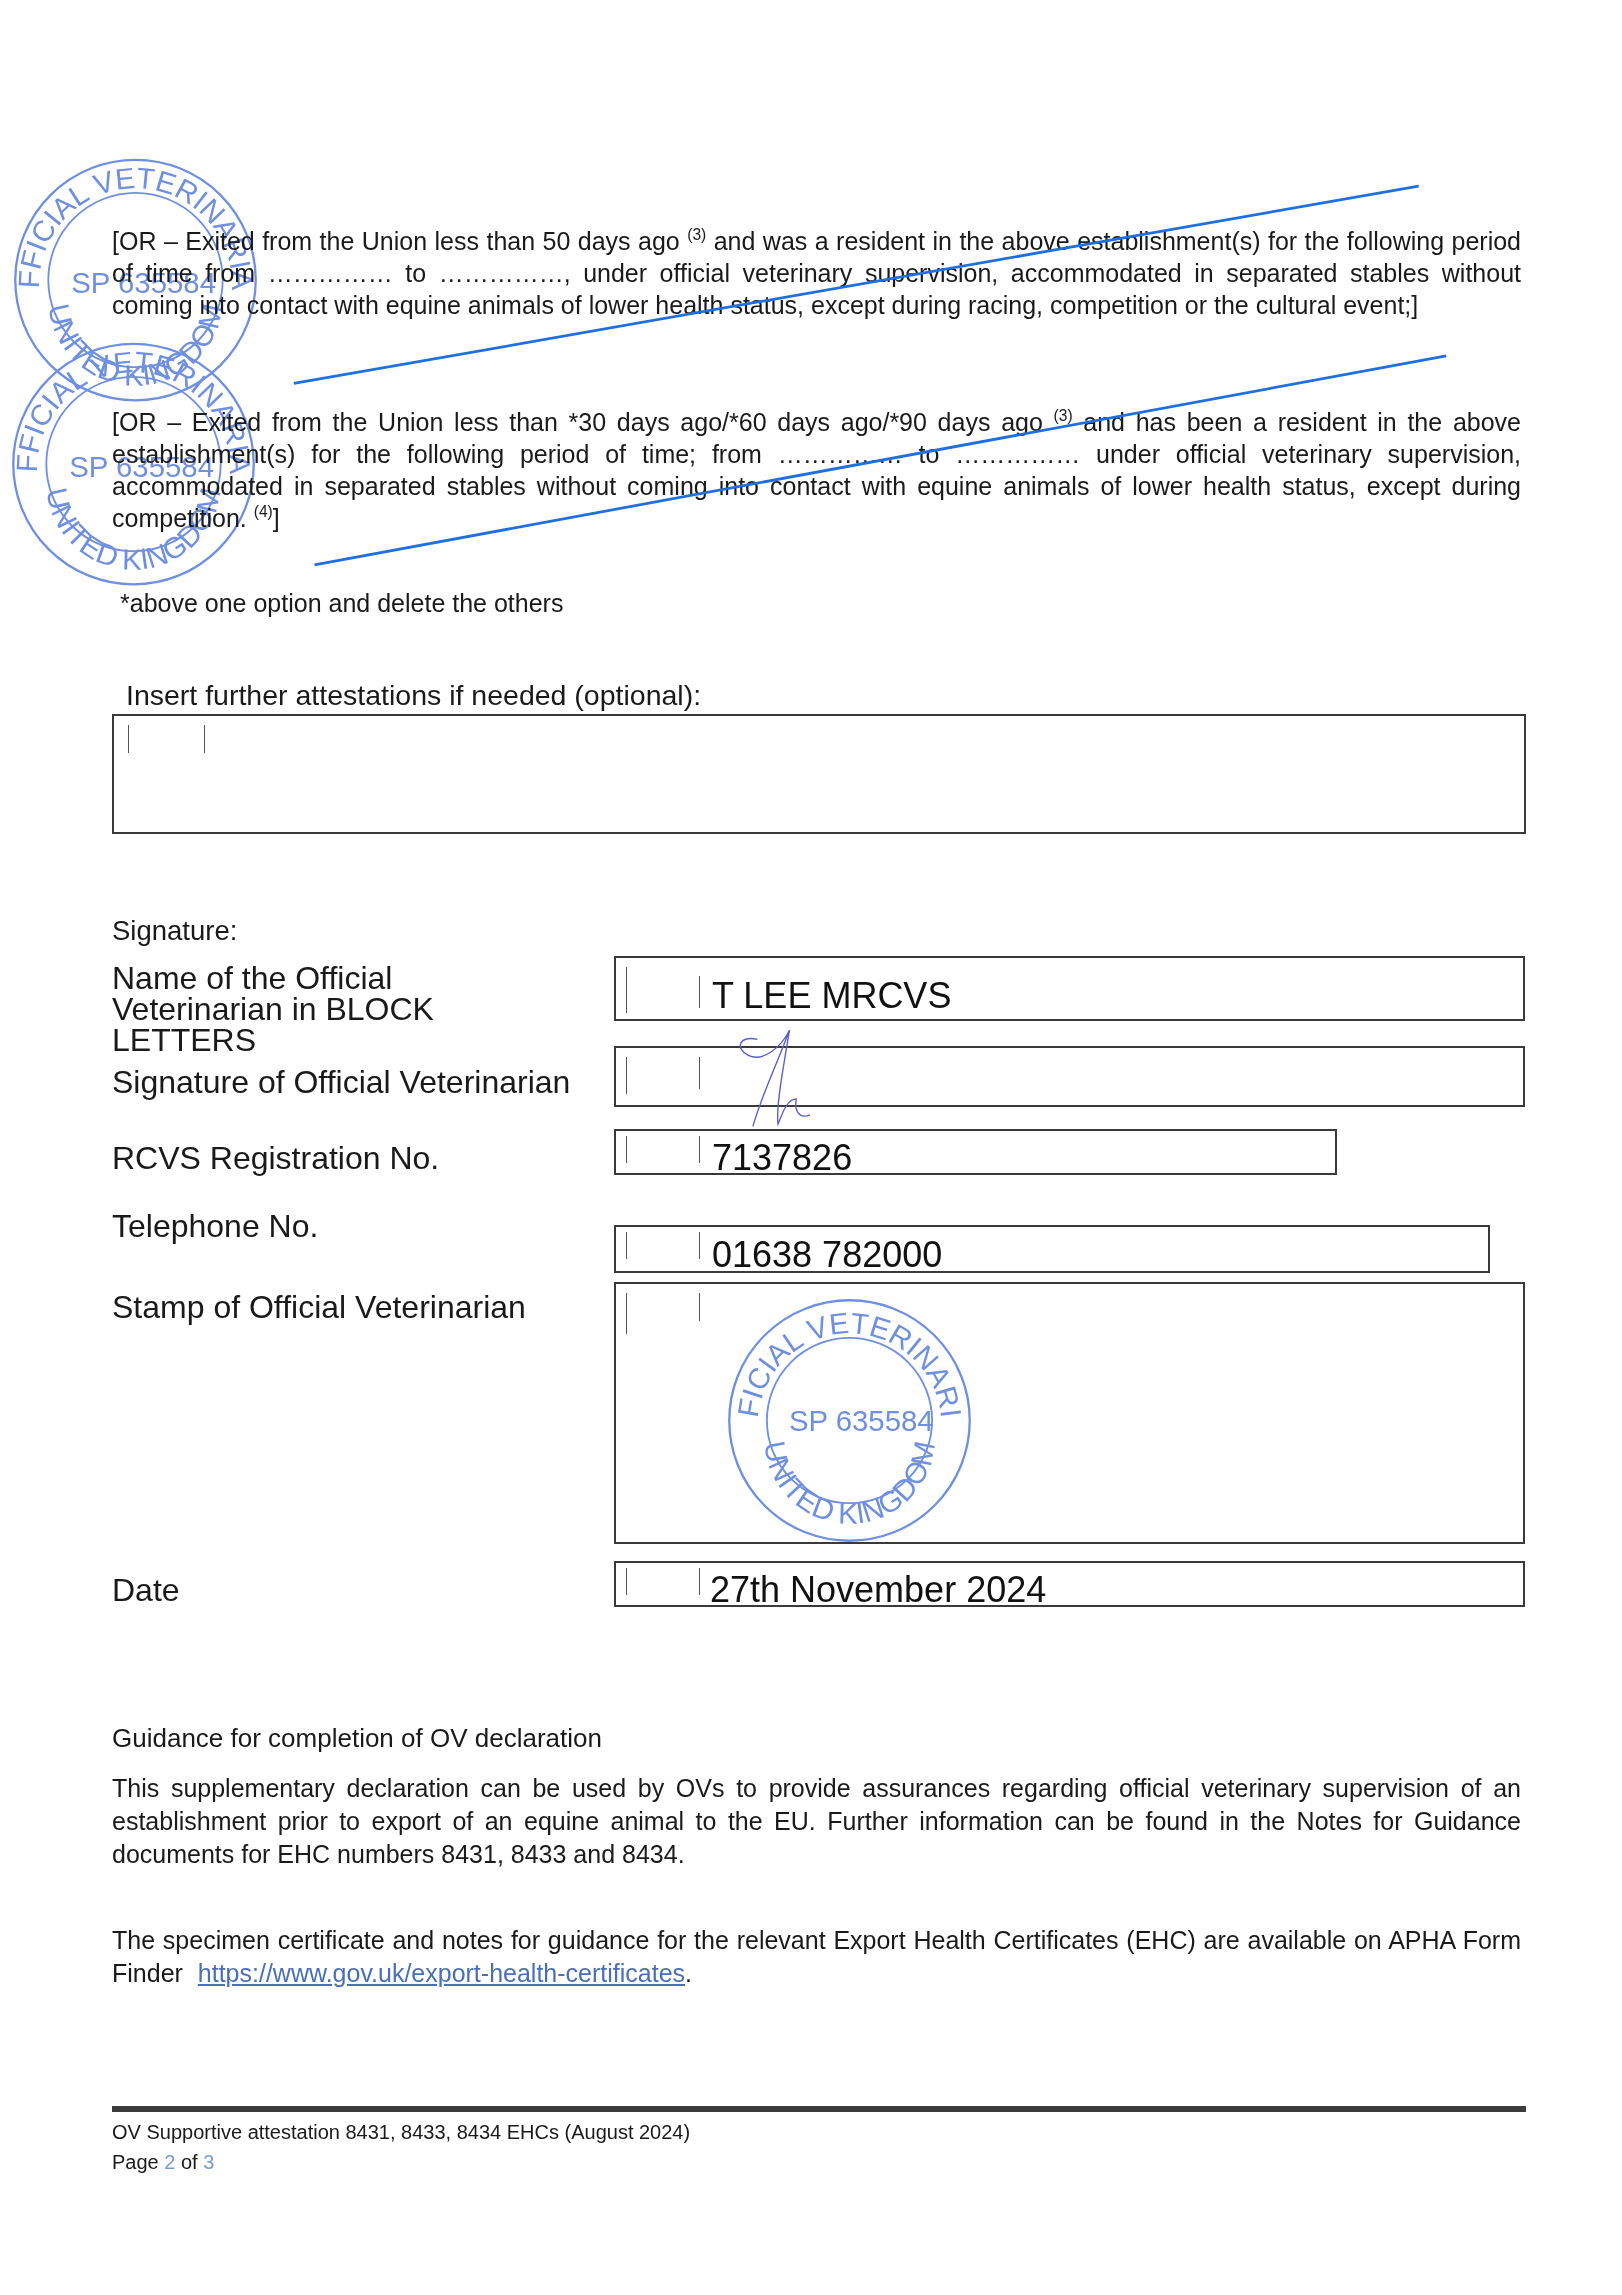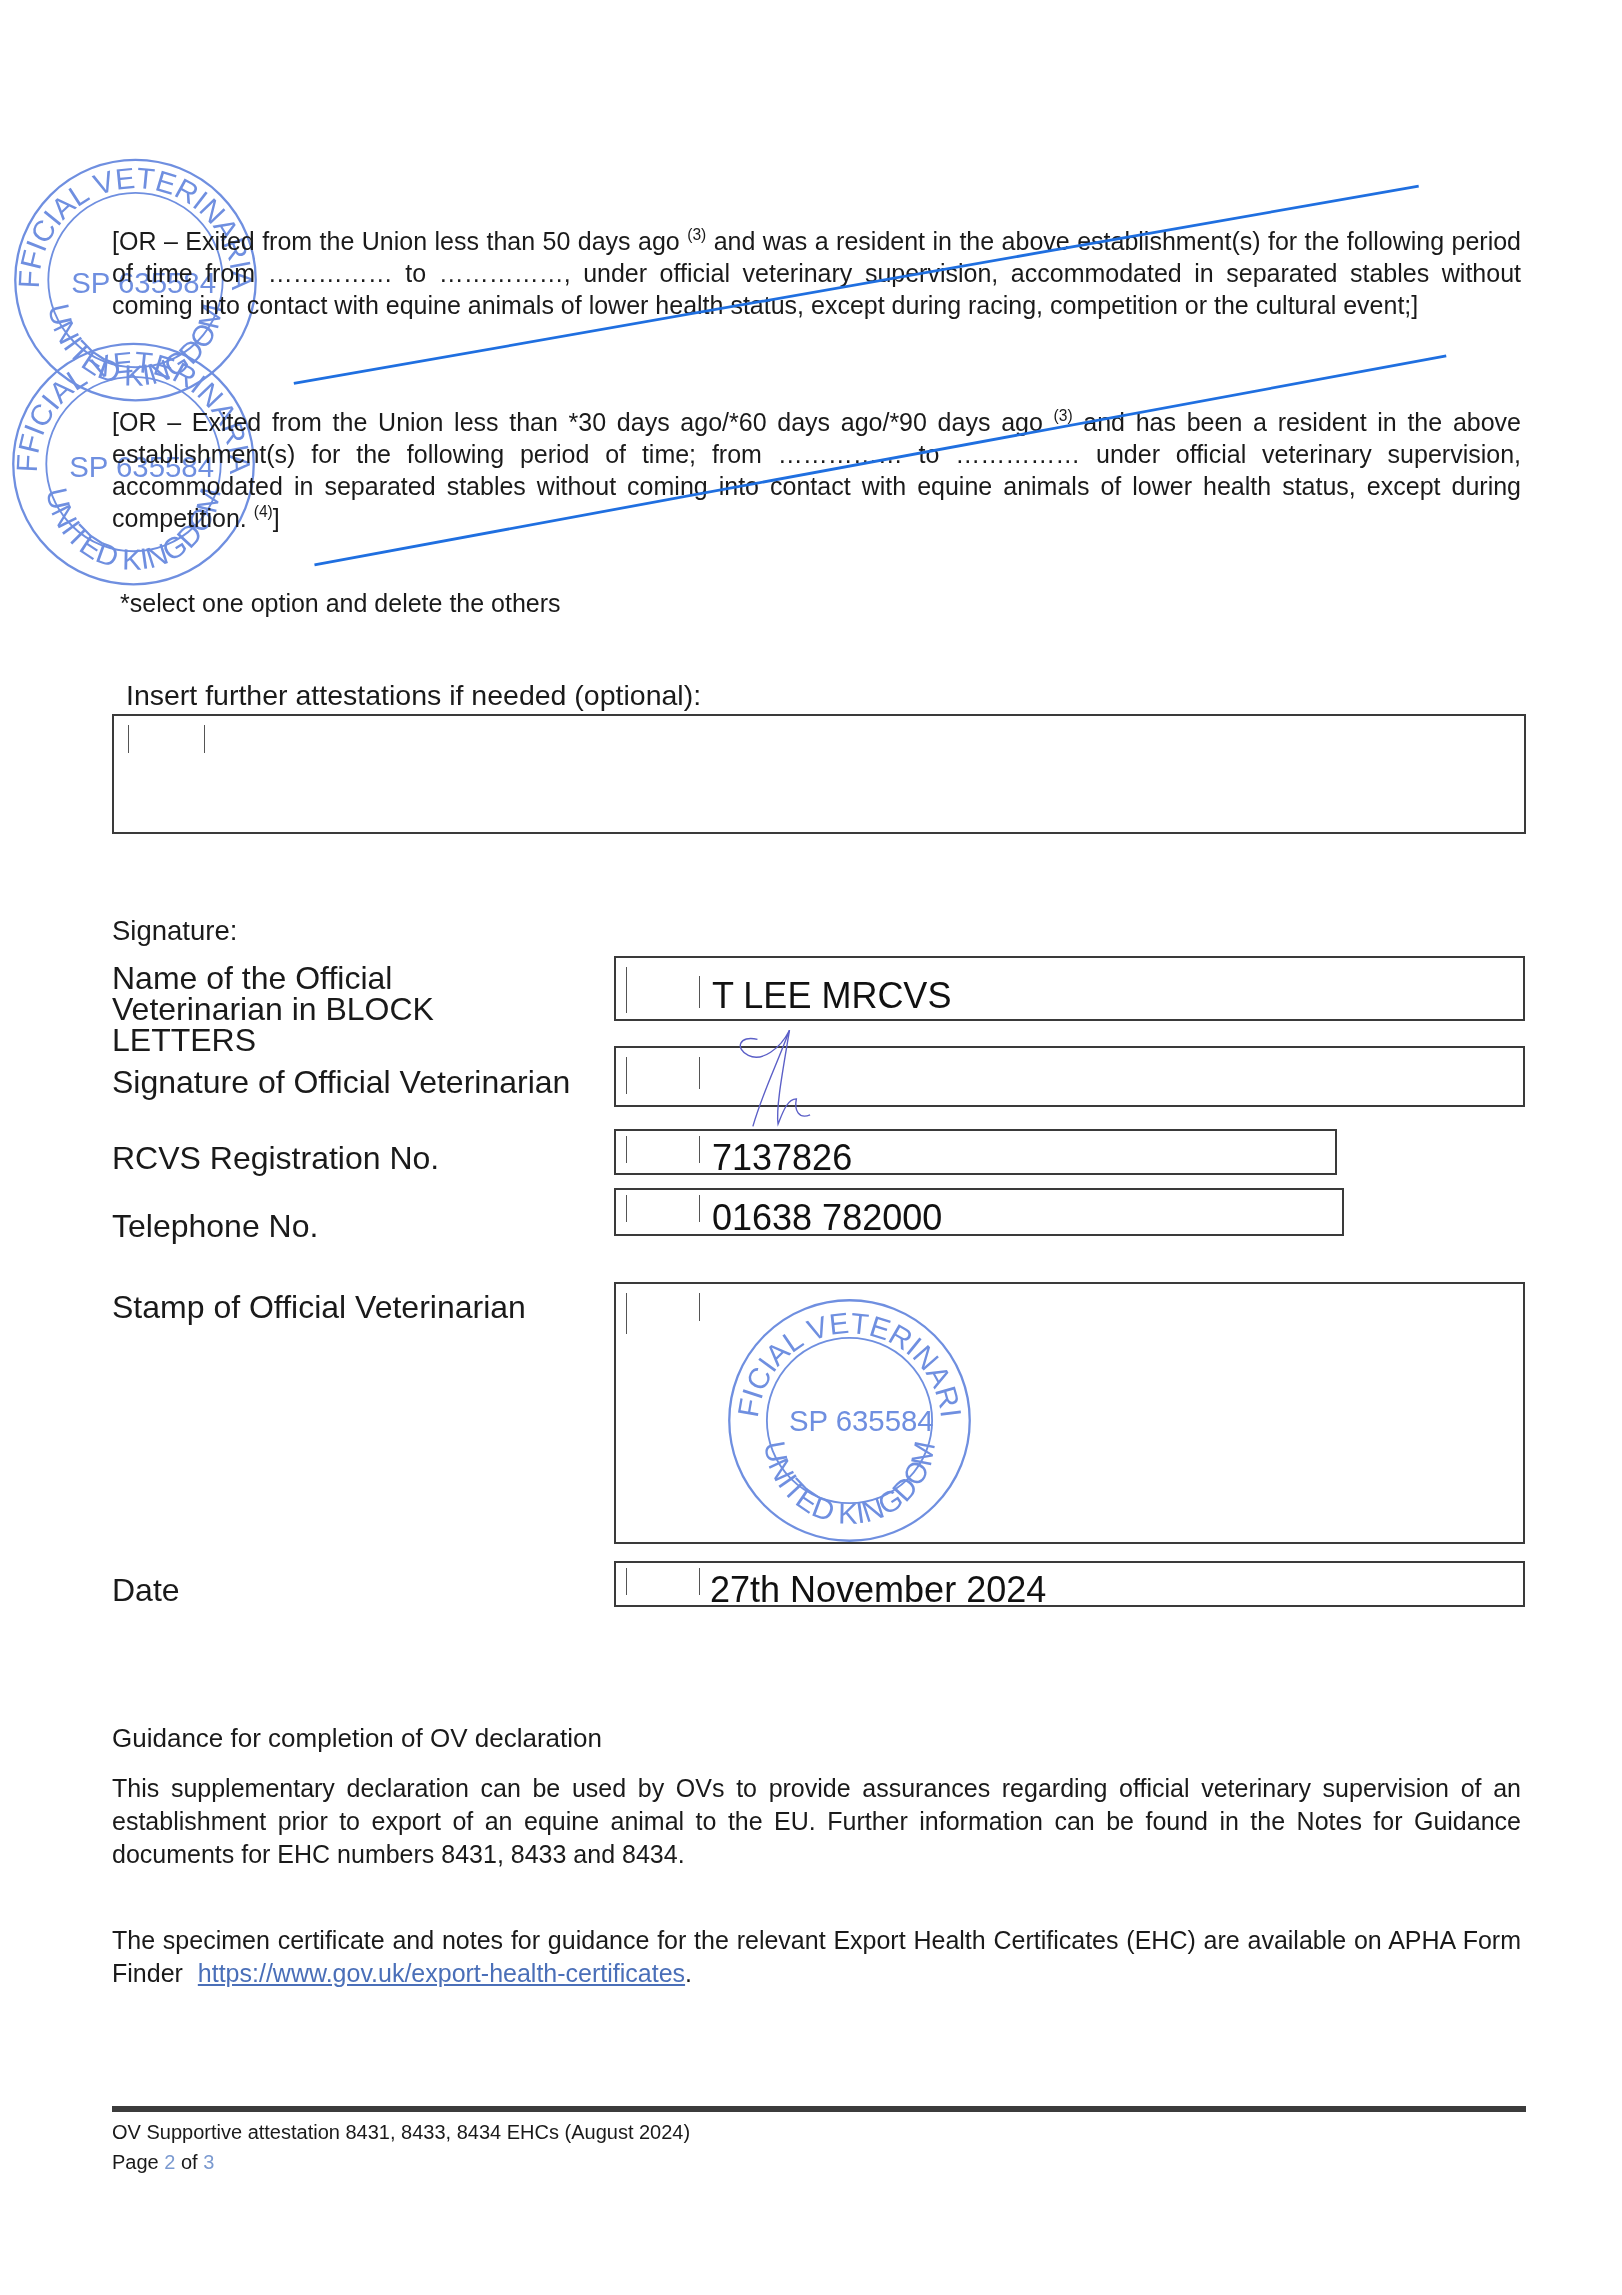--- a/index.html
+++ b/index.html
@@ -62,21 +62,21 @@
 
 <div class="para" style="top:406px">
   <span>[OR – Exited from the Union less than *30 days ago/*60 days ago/*90 days ago </span><sup>(3)</sup><span> and has been a resident in the above establishment(s) for the following period of time; from …………… to …………… under official veterinary supervision, accommodated in separated stables without coming into contact with equine animals of lower health status, except during competition. </span><sup>(4)</sup><span>]</span>
 </div>
 
 <svg class="strike" width="1623" height="643" viewBox="0 0 3535 1400">
   <line x1="640" y1="835" x2="3090" y2="405" stroke="#1f6fe0" stroke-width="6"></line>
   <line x1="685" y1="1230" x2="3150" y2="775" stroke="#1f6fe0" stroke-width="6"></line>
 </svg>
 
-<div class="select-note">*select one option and delete the others</div>
+<div class="select-note">*above one option and delete the others</div>
 
 <div class="section-title" style="left:126px;top:679px">Insert further attestations if needed (optional):</div>
 <div class="box" style="left:112px;top:714px;width:1414px;height:120px">
   <span class="tick1" style="left:13.8px;height:27.5px"></span><span class="tick2" style="left:90px;height:27.5px"></span>
   <span></span>
 </div>
 
 <div class="section-title" style="left:112px;top:915px;font-size:27.5px">Signature:</div>
 
 <div class="field-label" style="top:963px;width:459px">Name of the Official Veterinarian in BLOCK LETTERS</div>
@@ -97,21 +97,21 @@
 </svg>
 
 <div class="field-label" style="top:1143px">RCVS Registration No.</div>
 <div class="box" style="left:614px;top:1129px;width:723px;height:46px">
   <span class="tick1" style="left:10px;height:27.5px;top:4.6px"></span>
     <span class="tick2" style="left:83px;height:27.5px;top:4.6px"></span>
   <span class="field-value" style="left:96px;top:6.4px">7137826</span>
 </div>
 
 <div class="field-label" style="top:1211px">Telephone No.</div>
-<div class="box" style="left:614px;top:1188px;width:730px;height:48px">
+<div class="box" style="left:614px;top:1225px;width:876px;height:48px">
   <span class="tick1" style="left:10px;height:27.5px;top:4.6px"></span>
     <span class="tick2" style="left:83px;height:27.5px;top:4.6px"></span>
   <span class="field-value" style="left:96px;top:7.3px">01638 782000</span>
 </div>
 
 <div class="field-label" style="top:1292px">Stamp of Official Veterinarian</div>
 <div class="box" style="left:614px;top:1282px;width:911px;height:262px">
   <span class="tick1" style="left:10px;height:41px"></span>
     <span class="tick2" style="left:83px;height:27.5px"></span>
 </div>

